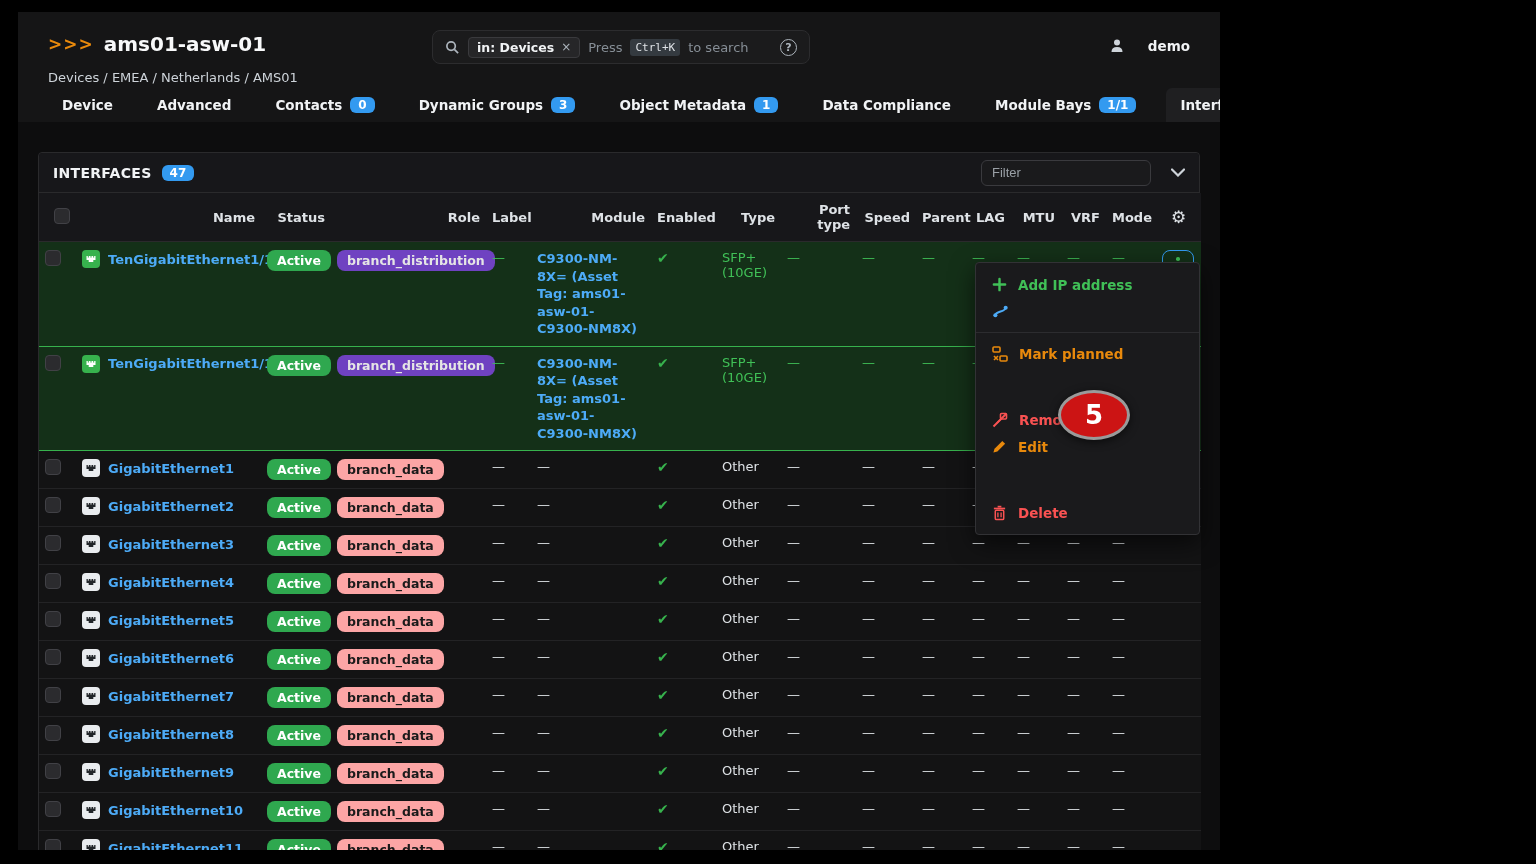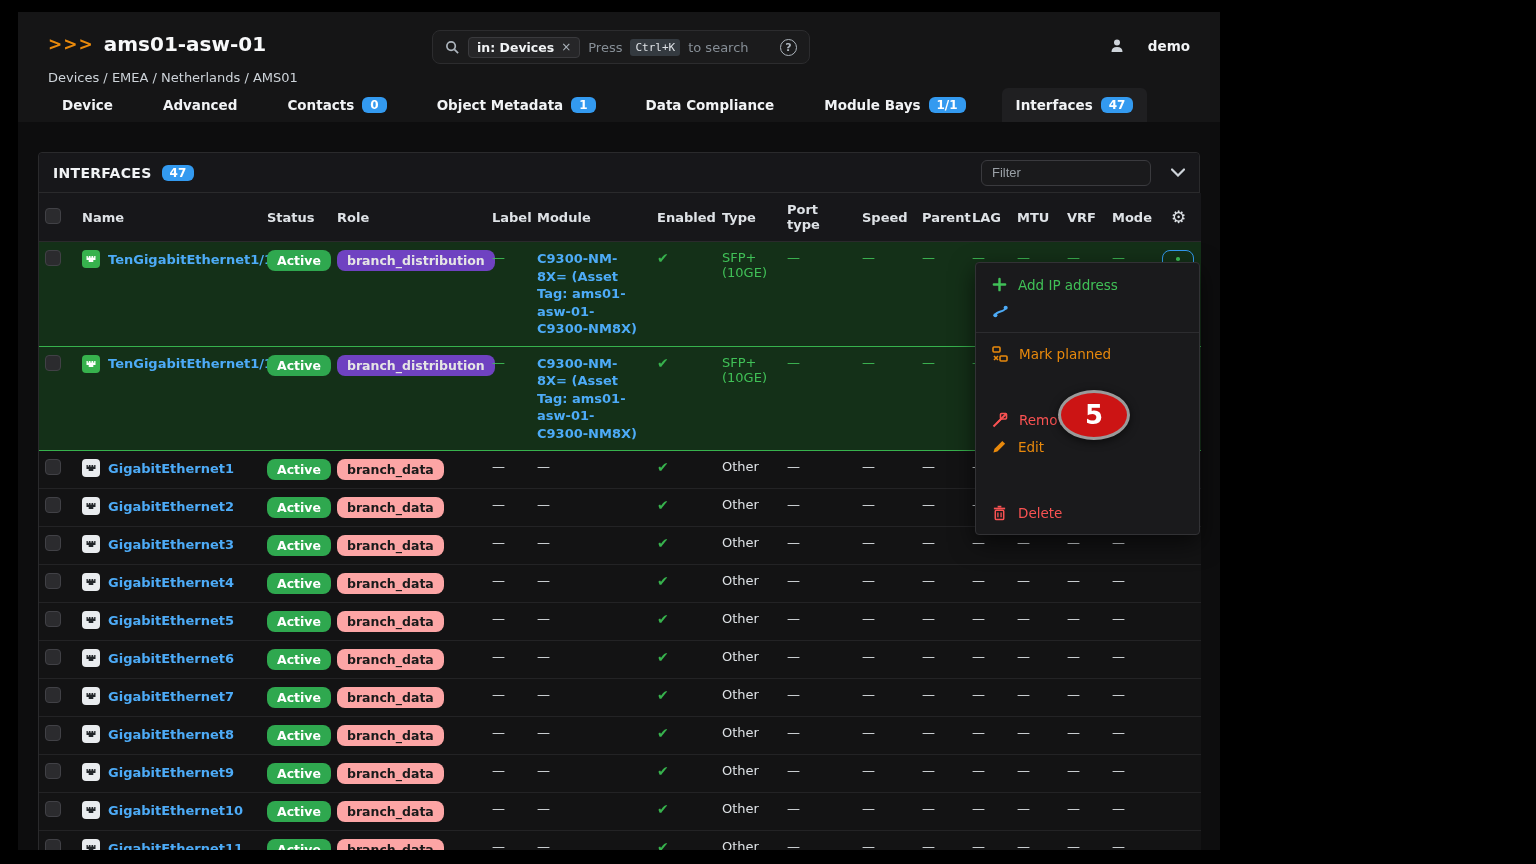--- a/index.html
+++ b/index.html
@@ -17,57 +17,57 @@
   .searchbar { position:absolute; left:414px; top:18px; width:378px; height:34px; background:#1b1b1c; border:1px solid #2c2c2e; border-radius:8px; display:flex; align-items:center; padding:0 12px; gap:8px; }
   .search-chip { display:flex; align-items:center; gap:7px; background:#262628; border:1px solid #3a3a3d; border-radius:4px; padding:2px 8px; color:#f1f3f5; font-size:12.5px; font-weight:bold; }
   .search-chip .x { color:#adb5bd; font-weight:normal; font-size:12px; cursor:pointer; }
   .search-hint { color:#868e96; font-size:13px; }
   kbd { background:#343a40; color:#dee2e6; font-family:"DejaVu Sans Mono","Liberation Mono",monospace; font-size:11px; border-radius:3px; padding:2px 5px; }
   .help-circle { margin-left:auto; width:17px; height:17px; border:1.5px solid #adb5bd; border-radius:50%; color:#adb5bd; font-size:11px; font-weight:bold; display:flex; align-items:center; justify-content:center; }
 
   .user-box { position:absolute; right:30px; top:26px; display:flex; align-items:center; gap:23px; color:#f1f3f5; font-size:13.5px; font-weight:bold; }
 
   
-  .tabbar { position:absolute; left:30px; right:20px; bottom:0; display:flex; align-items:flex-end; gap:22px; }
+  .tabbar { position:absolute; left:30px; right:20px; bottom:0; display:flex; align-items:flex-end; gap:16px; }
   .tab { display:flex; align-items:center; gap:8px; color:#f1f3f5; font-size:13.5px; font-weight:bold; padding:9px 14px; cursor:pointer; border-radius:6px 6px 0 0; white-space:nowrap; }
   .tab.active { background:#1f1f21; }
   .badge-blue { background:#339af0; color:#fff; font-size:12px; font-weight:bold; border-radius:6px; padding:1px 8px; }
 
   
   .content { position:absolute; top:110px; bottom:0; left:0; right:0; background:#0d0d0e; }
   .panel { position:absolute; left:20px; top:30px; width:1162px; border:1px solid #2a2a2c; border-radius:4px; background:#131314; }
   .panel-head { height:40px; display:flex; align-items:center; gap:10px; padding:0 14px; background:#17171a; border-bottom:1px solid #2a2a2c; border-radius:4px 4px 0 0; }
   .panel-title { color:#f1f3f5; font-weight:bold; font-size:14px; letter-spacing:.3px; }
   .spacer { flex:1; }
   .filter-input { width:170px; height:26px; background:#1a1a1c; border:1px solid #3a3a3e; border-radius:6px; color:#dee2e6; font-size:13px; padding:0 10px; outline:none; }
   .filter-input::placeholder { color:#9aa0a6; }
   .panel-chevron { margin-left:10px; cursor:pointer; display:flex; }
 
   table { width:100%; border-collapse:collapse; table-layout:fixed; }
-  thead th { background:#17171a; color:#dee2e6; font-size:13px; font-weight:bold; text-align:left; padding:9px 6px; border-bottom:1px solid #2a2a2c; }
+  thead th { background:#17171a; color:#dee2e6; font-size:13px; font-weight:bold; text-align:right; padding:9px 6px; border-bottom:1px solid #2a2a2c; }
   tbody td { color:#dee2e6; font-size:13px; padding:8px 6px; border-bottom:1px solid #232325; vertical-align:top; }
   tbody tr { height:37px; background:#131314; }
   tr.hl { background:#143018; height:93px; }
   tr.hl td { border-bottom:1px solid #37b24d; color:#40c057; }
   a.cell-link { color:#4dabf7; text-decoration:none; font-weight:bold; }
   .name-flex { display:flex; align-items:center; gap:8px; }
   .checkbox { display:inline-block; width:16px; height:16px; background:#2b2b2e; border:1px solid #414146; border-radius:4px; cursor:pointer; }
   .badge { display:inline-block; font-size:12.5px; font-weight:bold; border-radius:8px; padding:3px 10px; white-space:nowrap; }
   .badge.status { background:#2fa84f; color:#fff; }
   .badge.purple { background:#6f42c1; color:#e5e5e5; }
   .badge.gray { background:#fca5a5; color:#1a1a1a; }
   .check { color:#37b24d; font-size:14px; font-weight:bold; }
   .gear { color:#dee2e6; font-size:17px; line-height:1; }
   .mod-link { font-weight:bold; word-break:break-word; line-height:1.35; }
   .kebab-btn { width:32px; height:30px; border:1px solid #339af0; border-radius:8px; display:flex; flex-direction:column; align-items:center; justify-content:center; gap:2.5px; cursor:pointer; background:transparent; }
   .kebab-btn i { width:3.5px; height:3.5px; border-radius:50%; background:#40c057; }
 
   
   .ctx-menu { position:absolute; left:957px; top:250px; width:225px; background:#1a1a1c; border:1px solid #323235; border-radius:4px; box-shadow:0 8px 24px rgba(0,0,0,.6); padding:8px 0; z-index:5; }
-  .ctx-item { display:flex; align-items:center; gap:11px; padding:5px 16px; font-size:13.5px; font-weight:normal; cursor:pointer; min-height:27px; }
+  .ctx-item { display:flex; align-items:center; gap:11px; padding:5px 16px; font-size:13.5px; font-weight:bold; cursor:pointer; min-height:27px; }
   .ctx-item.green { color:#40c057; }
   .ctx-item.blue  { color:#4dabf7; }
   .ctx-item.orange{ color:#e8890c;text-align:right; }
   .ctx-item.red   { color:#fa5252;margin-top:39px; }
   .ctx-divider { border-top:1px solid #2c2c2f; margin:7px 0; }
 
   
   .annotation { position:absolute; left:1040px; top:378px; width:72px; height:50px; background:#cc1414; border:3px solid #9a9a9a; border-radius:50%; display:flex; align-items:center; justify-content:center; color:#fff; font-size:26px; font-weight:bold; z-index:9; box-shadow:0 2px 8px rgba(0,0,0,.6); }
 </style>
 </head>
@@ -113,20 +113,24 @@
 
       <div class="tab">
           <span>Device</span>
         </div>
         <div class="tab">
           <span>Advanced</span>
         </div>
         <div class="tab">
           <span>Contacts</span>
           <span class="badge-blue">0</span>
+        </div>
+        <div class="tab">
+          <span>Dynamic Groups</span>
+          <span class="badge-blue">3</span>
         </div>
         <div class="tab">
           <span>Object Metadata</span>
           <span class="badge-blue">1</span>
         </div>
         <div class="tab">
           <span>Data Compliance</span>
         </div>
         <div class="tab">
           <span>Module Bays</span>

